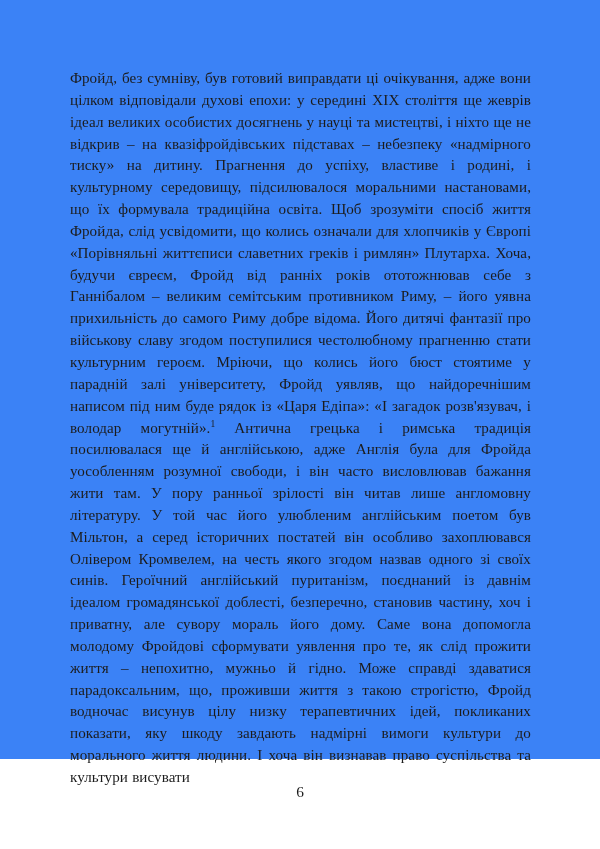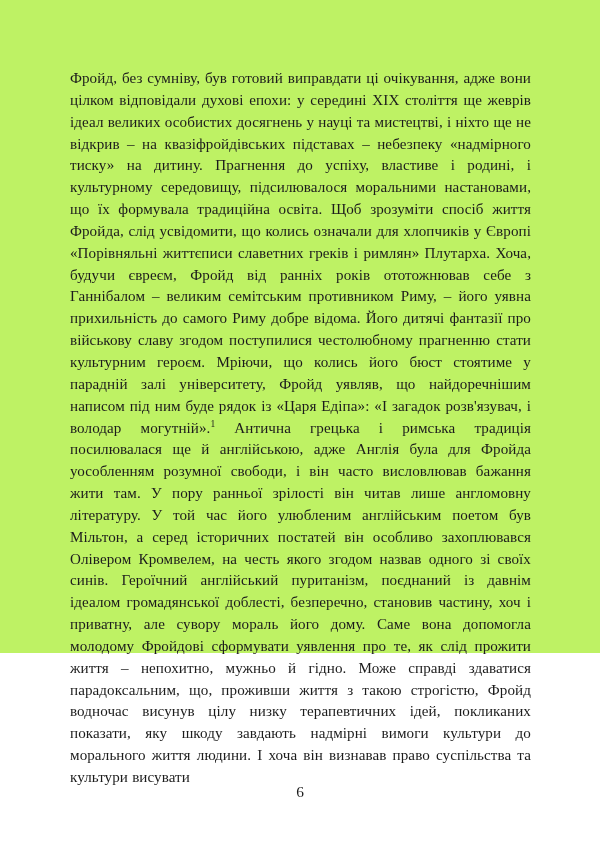--- a/index.html
+++ b/index.html
@@ -14,22 +14,22 @@
     font-family: "Liberation Serif", "DejaVu Serif", serif;
     color: #1a1a1a;
     overflow: hidden;
   }
 
   .page {
     position: absolute;
     left: 0;
     top: 0;
     width: 600px;
-    height: 653px;
-    background: #bef264;
+    height: 759px;
+    background: #3b82f6;
   }
 
   .text-block {
     position: absolute;
     left: 70px;
     top: 68px;
     width: 461px;
   }
 
   .body-text {

